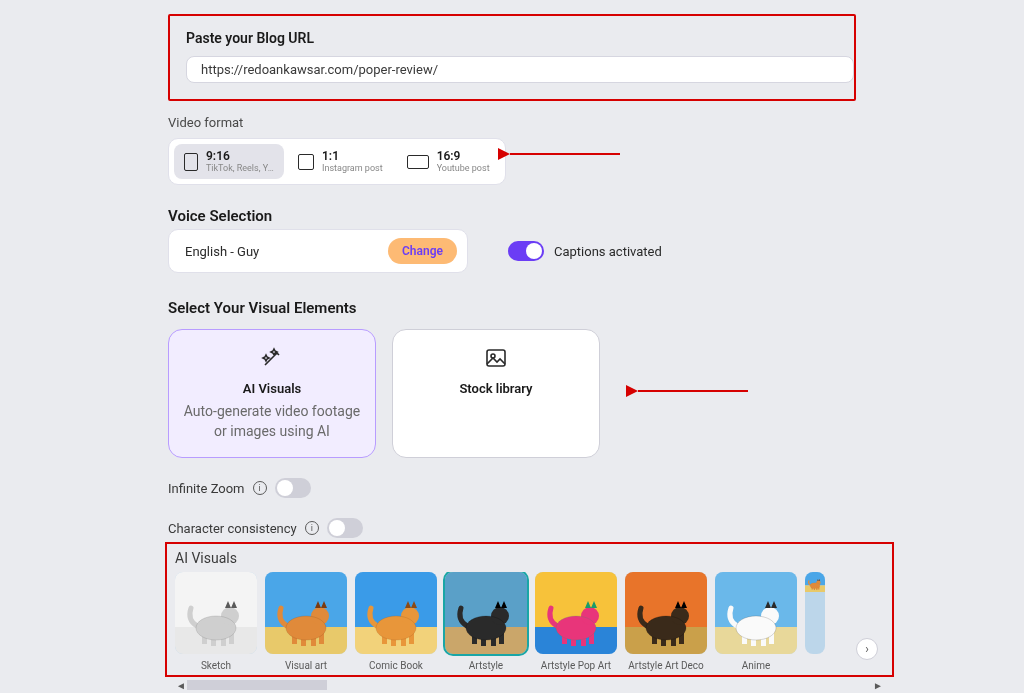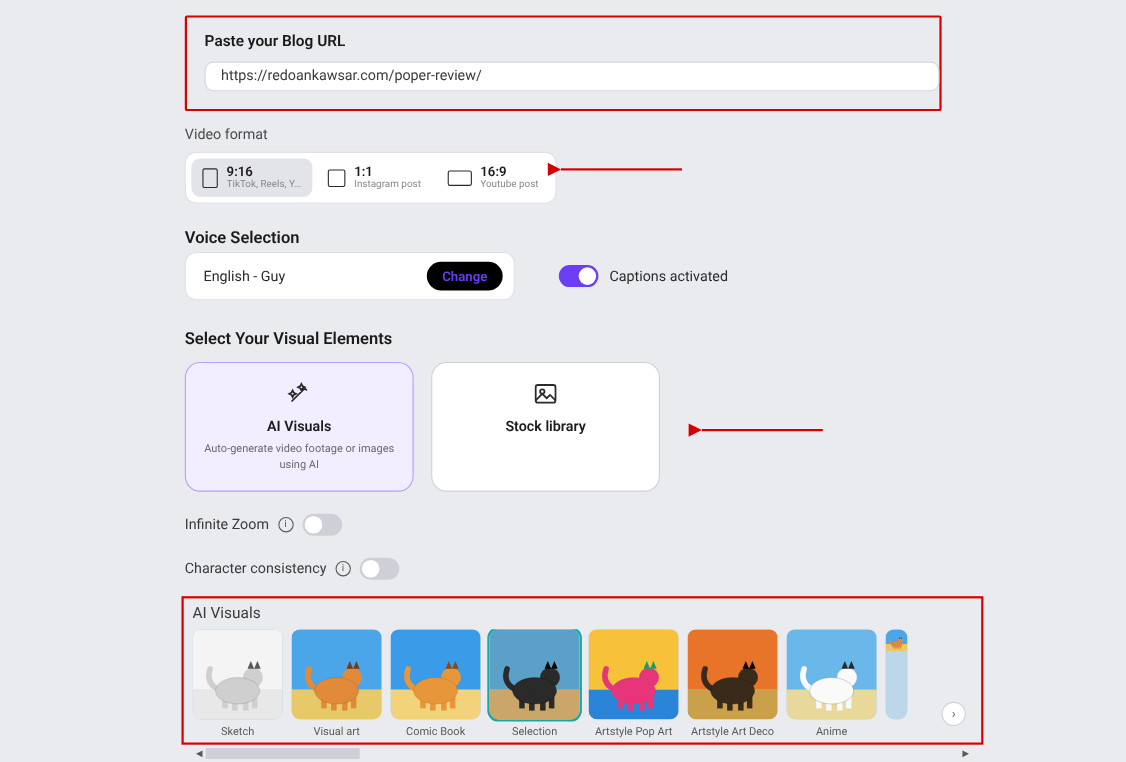--- a/index.html
+++ b/index.html
@@ -33,39 +33,39 @@
   .arrow-2 { top: 390px; left: 638px; width: 110px; }
   .arrow-2::before { display:none; }
   .arrow-2::after { left:-12px; right:auto; transform:none; }
 
   
   .voice-heading { font-size: 15px; font-weight: 600; color: #1a1a1a; margin-top: 22px; margin-bottom: 4px; }
   .voice-sub { font-size: 12px; color: #6a6a6a; margin-bottom: 8px; }
   .voice-row { display: flex; align-items: center; gap: 40px; }
   .voice-box { display: flex; align-items: center; justify-content: space-between; background: #fff; border: 1px solid #e0e0ea; border-radius: 10px; padding: 8px 10px 8px 16px; width: 300px; }
   .voice-value { font-size: 13px; color: #2a2a2a; }
-  .change-btn { background: #000000; color: #6b3df5; border: none; border-radius: 20px; padding: 6px 14px; font-size: 12px; font-weight: 600; cursor: pointer; }
+  .change-btn { background: #fdba74; color: #6b3df5; border: none; border-radius: 20px; padding: 6px 14px; font-size: 12px; font-weight: 600; cursor: pointer; }
   .toggle-row { display: flex; align-items: center; gap: 10px; }
   .toggle { width: 36px; height: 20px; border-radius: 20px; position: relative; cursor: pointer; }
   .toggle.on { background: #6b3df5; }
   .toggle.off { background: #cfcfd8; }
   .toggle .knob { position: absolute; width: 16px; height: 16px; background: #fff; border-radius: 50%; top: 2px; }
   .toggle.on .knob { right: 2px; }
   .toggle.off .knob { left: 2px; }
   .toggle-label { font-size: 13px; color: #2a2a2a; }
 
   
   .ve-heading { font-size: 15px; font-weight: 600; color: #1a1a1a; margin-top: 26px; margin-bottom: 12px; }
   .ve-row { display: flex; gap: 16px; }
   .ve-card { width: 208px; border-radius: 14px; padding: 16px 14px; text-align: center; cursor: pointer; }
   .ve-card.selected { background: #f2edff; border: 1.5px solid #b89cff; }
   .ve-card.normal { background: #fff; border: 1.5px solid #cfcfd8; }
   .ve-icon { font-size: 20px; color: #3a3a3a; margin-bottom: 6px; display:inline-block; }
   .ve-title { font-size: 13px; font-weight: 600; color: #1a1a1a; margin-bottom: 6px; }
-  .ve-desc { font-size: 10px; color: #6a6a6a; line-height: 1.4; }
+  .ve-desc { font-size: 14px; color: #6a6a6a; line-height: 1.4; }
 
   
   .sm-row { display: flex; align-items: center; gap: 8px; margin-top: 20px; font-size: 13px; color: #3a3a3a; }
   .info-icon { width: 14px; height: 14px; border: 1.2px solid #5a5a5a; border-radius: 50%; display: inline-flex; align-items: center; justify-content: center; font-size: 9px; color: #5a5a5a; }
 
   
   .carousel-section { position: absolute; left: 165px; right: 130px; top: 542px; border: 2px solid #d60000; padding: 6px 8px 4px 8px; }
   .carousel-heading { font-size: 14px; color: #3a3a3a; margin-bottom: 6px; }
   .carousel { display: flex; gap: 8px; align-items: flex-start; overflow: hidden; }
   .style-item { display: flex; flex-direction: column; align-items: center; gap: 6px; flex: 0 0 auto; }
@@ -223,21 +223,21 @@
     <ellipse cx="41" cy="56" rx="20" ry="12" fill="#2a2a2a"></ellipse>
     <ellipse cx="55" cy="44" rx="9" ry="9" fill="#2a2a2a"></ellipse>
     <path d="M50 36 l3 -7 l3 7 z M56 36 l3 -7 l3 7 z" fill="#000"></path>
     <rect x="27" y="58" width="5" height="14" fill="#2a2a2a"></rect>
     <rect x="36" y="60" width="5" height="14" fill="#2a2a2a"></rect>
     <rect x="46" y="60" width="5" height="14" fill="#2a2a2a"></rect>
     <rect x="54" y="58" width="5" height="14" fill="#2a2a2a"></rect>
     <path d="M22 54 q-10 -6 -6 -18" stroke="#2a2a2a" stroke-width="5" fill="none" stroke-linecap="round"></path>
     <ellipse cx="41" cy="56" rx="20" ry="12" fill="none" stroke="#000" stroke-width="0.6" opacity="0.3"></ellipse>
   </svg></div>
-    <div class="style-label">Selection</div>
+    <div class="style-label">Artstyle</div>
       </div>
       <div class="style-item">
         <div class="style-thumb"><svg viewBox="0 0 82 82">
     <rect width="82" height="55" fill="#f7c23a"></rect>
     <rect y="55" width="82" height="27" fill="#2a84d8"></rect>
     <ellipse cx="41" cy="56" rx="20" ry="12" fill="#e8357a"></ellipse>
     <ellipse cx="55" cy="44" rx="9" ry="9" fill="#e8357a"></ellipse>
     <path d="M50 36 l3 -7 l3 7 z M56 36 l3 -7 l3 7 z" fill="#1a9b6a"></path>
     <rect x="27" y="58" width="5" height="14" fill="#e8357a"></rect>
     <rect x="36" y="60" width="5" height="14" fill="#e8357a"></rect>

